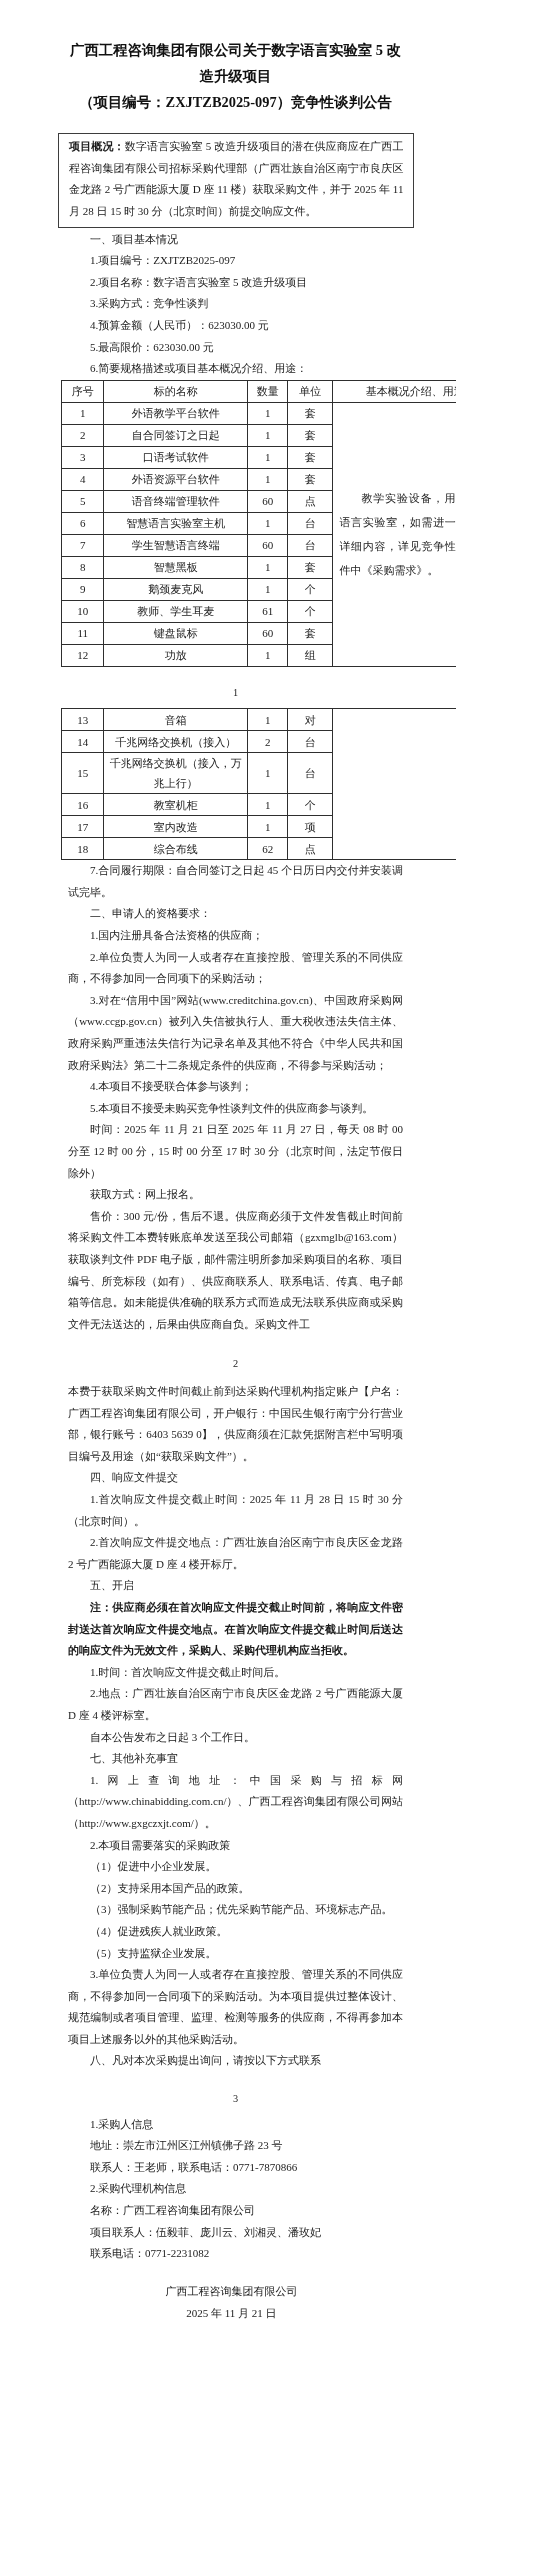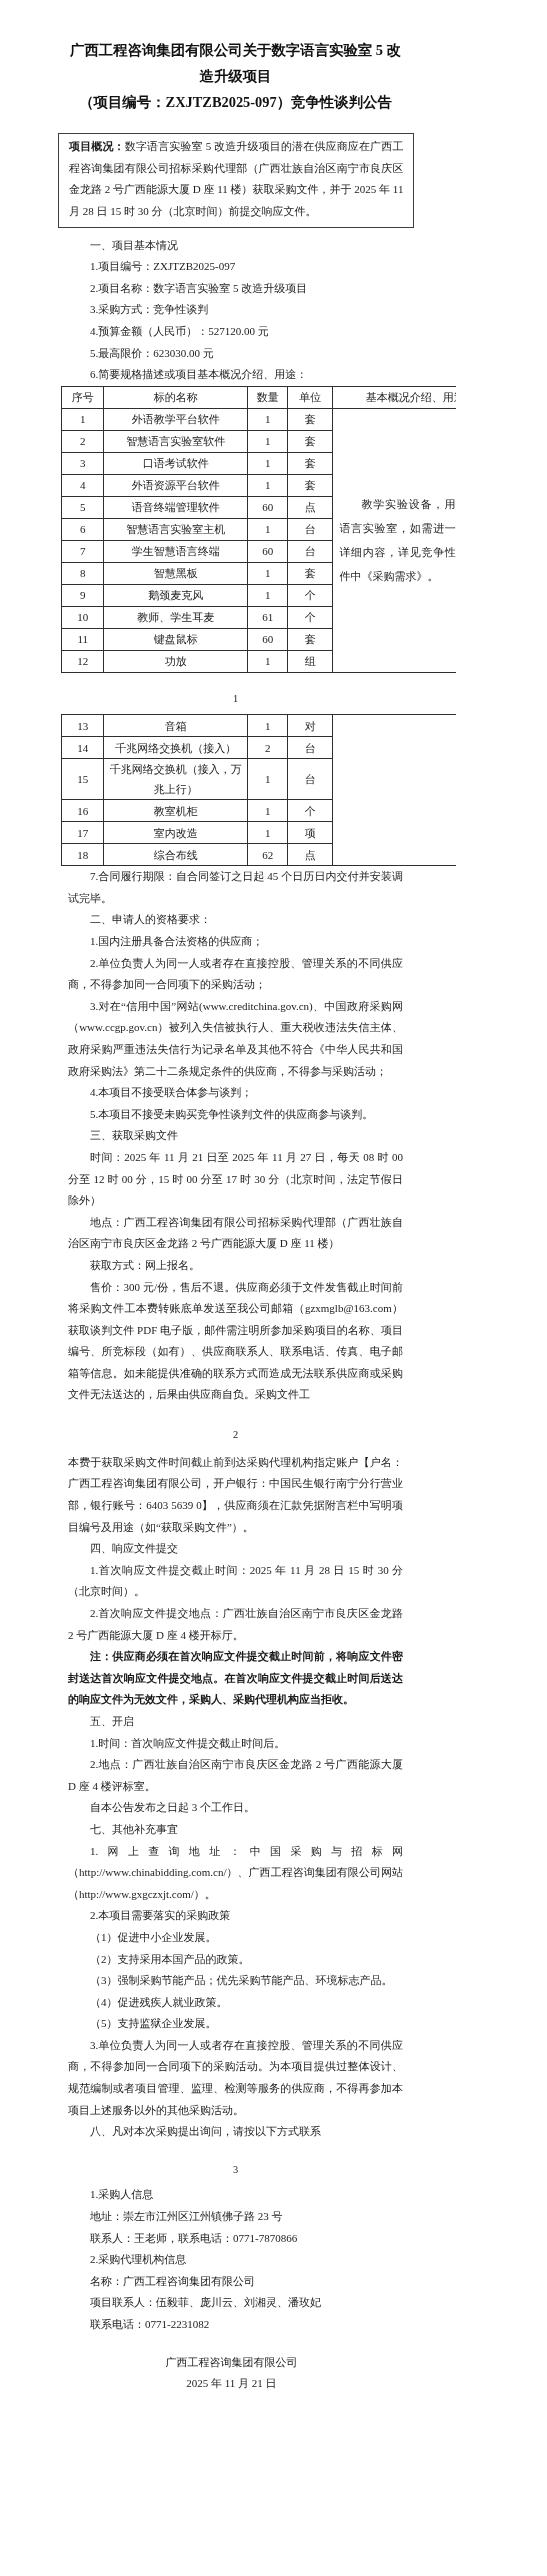--- a/index.html
+++ b/index.html
@@ -17,21 +17,21 @@
   }
   .title-line {
     text-align:center;
     font-weight:bold;
     font-size:14.4px;
     line-height:26px;
     color:#111;
   }
   .overview-box {
     border:1.4px solid #3d3d3d;
-    margin:18px -11px 7px -9.6px;
+    margin:18px -11px 1px -9.6px;
     padding:2.1px 9.6px 4.1px 9.6px;
   }
   .para { margin:0; text-indent:2em; text-align:justify; }
   .no-indent { text-indent:0; }
   .heading { font-weight:normal; }
   .bold-note { font-weight:bold; }
   .bold { font-weight:bold; }
   .goods-table {
     border-collapse:collapse;
     width:436px;
@@ -76,21 +76,21 @@
 
   <div class="overview-box">
     <p class="para no-indent"><span class="bold">项目概况：</span><span>数字语言实验室 5 改造升级项目的潜在供应商应在广西工程咨询集团有限公司招标采购代理部（广西壮族自治区南宁市良庆区金龙路 2 号广西能源大厦 D 座 11 楼）获取采购文件，并于 2025 年 11 月 28 日 15 时 30 分（北京时间）前提交响应文件。</span></p>
   </div>
 
   <div>
       <p class="para heading">一、项目基本情况</p>
       <p class="para">1.项目编号：ZXJTZB2025-097</p>
       <p class="para">2.项目名称：数字语言实验室 5 改造升级项目</p>
       <p class="para">3.采购方式：竞争性谈判</p>
-      <p class="para">4.预算金额（人民币）：527120.00 元</p>
+      <p class="para">4.预算金额（人民币）：623030.00 元</p>
       <p class="para">5.最高限价：623030.00 元</p>
       <p class="para">6.简要规格描述或项目基本概况介绍、用途：</p>
     </div>
 
   <table class="goods-table">
     <colgroup>
       <col style="width:42px">
         <col style="width:144px">
         <col style="width:40px">
         <col style="width:45px">
@@ -108,21 +108,21 @@
     <tbody>
         <tr>
           <td>1</td>
           <td>外语教学平台软件</td>
           <td>1</td>
           <td>套</td>
           <td rowspan="12" class="desc-cell">教学实验设备，用于数字语言实验室，如需进一步了解详细内容，详见竞争性谈判文件中《采购需求》。</td>
         </tr>
         <tr>
           <td>2</td>
-          <td>智慧语言实验室软件</td>
+          <td>自合同签订之日起</td>
           <td>1</td>
           <td>套</td>
         </tr>
         <tr>
           <td>3</td>
           <td>口语考试软件</td>
           <td>1</td>
           <td>套</td>
         </tr>
         <tr>
@@ -234,36 +234,34 @@
   </table>
 
   <div>
       <p class="para">7.合同履行期限：自合同签订之日起 45 个日历日内交付并安装调试完毕。</p>
       <p class="para heading">二、申请人的资格要求：</p>
       <p class="para">1.国内注册具备合法资格的供应商；</p>
       <p class="para">2.单位负责人为同一人或者存在直接控股、管理关系的不同供应商，不得参加同一合同项下的采购活动；</p>
       <p class="para">3.对在“信用中国”网站(www.creditchina.gov.cn)、中国政府采购网（www.ccgp.gov.cn）被列入失信被执行人、重大税收违法失信主体、政府采购严重违法失信行为记录名单及其他不符合《中华人民共和国政府采购法》第二十二条规定条件的供应商，不得参与采购活动；</p>
       <p class="para">4.本项目不接受联合体参与谈判；</p>
       <p class="para">5.本项目不接受未购买竞争性谈判文件的供应商参与谈判。</p>
-      <p class="para heading">三、获取采购文件</p>
       <p class="para">时间：2025 年 11 月 21 日至 2025 年 11 月 27 日，每天 08 时 00 分至 12 时 00 分，15 时 00 分至 17 时 30 分（北京时间，法定节假日除外）</p>
-      <p class="para">地点：广西工程咨询集团有限公司招标采购代理部（广西壮族自治区南宁市良庆区金龙路 2 号广西能源大厦 D 座 11 楼）</p>
       <p class="para">获取方式：网上报名。</p>
       <p class="para">售价：300 元/份，售后不退。供应商必须于文件发售截止时间前将采购文件工本费转账底单发送至我公司邮箱（gzxmglb@163.com）获取谈判文件 PDF 电子版，邮件需注明所参加采购项目的名称、项目编号、所竞标段（如有）、供应商联系人、联系电话、传真、电子邮箱等信息。如未能提供准确的联系方式而造成无法联系供应商或采购文件无法送达的，后果由供应商自负。采购文件工</p>
     </div>
 
   <div class="pagenum pn2">2</div>
 
   <div>
       <p class="para no-indent">本费于获取采购文件时间截止前到达采购代理机构指定账户【户名：广西工程咨询集团有限公司，开户银行：中国民生银行南宁分行营业部，银行账号：6403 5639 0】，供应商须在汇款凭据附言栏中写明项目编号及用途（如“获取采购文件”）。</p>
       <p class="para heading">四、响应文件提交</p>
       <p class="para">1.首次响应文件提交截止时间：2025 年 11 月 28 日 15 时 30 分（北京时间）。</p>
       <p class="para">2.首次响应文件提交地点：广西壮族自治区南宁市良庆区金龙路 2 号广西能源大厦 D 座 4 楼开标厅。</p>
+      <p class="para heading">五、开启</p>
       <p class="para bold-note">注：供应商必须在首次响应文件提交截止时间前，将响应文件密封送达首次响应文件提交地点。在首次响应文件提交截止时间后送达的响应文件为无效文件，采购人、采购代理机构应当拒收。</p>
-      <p class="para heading">五、开启</p>
       <p class="para">1.时间：首次响应文件提交截止时间后。</p>
       <p class="para">2.地点：广西壮族自治区南宁市良庆区金龙路 2 号广西能源大厦 D 座 4 楼评标室。</p>
       <p class="para">自本公告发布之日起 3 个工作日。</p>
       <p class="para heading">七、其他补充事宜</p>
       <p class="para">1.网上查询地址：中国采购与招标网（http://www.chinabidding.com.cn/）、广西工程咨询集团有限公司网站（http://www.gxgczxjt.com/）。</p>
       <p class="para">2.本项目需要落实的采购政策</p>
       <p class="para">（1）促进中小企业发展。</p>
       <p class="para">（2）支持采用本国产品的政策。</p>
       <p class="para">（3）强制采购节能产品；优先采购节能产品、环境标志产品。</p>
       <p class="para">（4）促进残疾人就业政策。</p>

